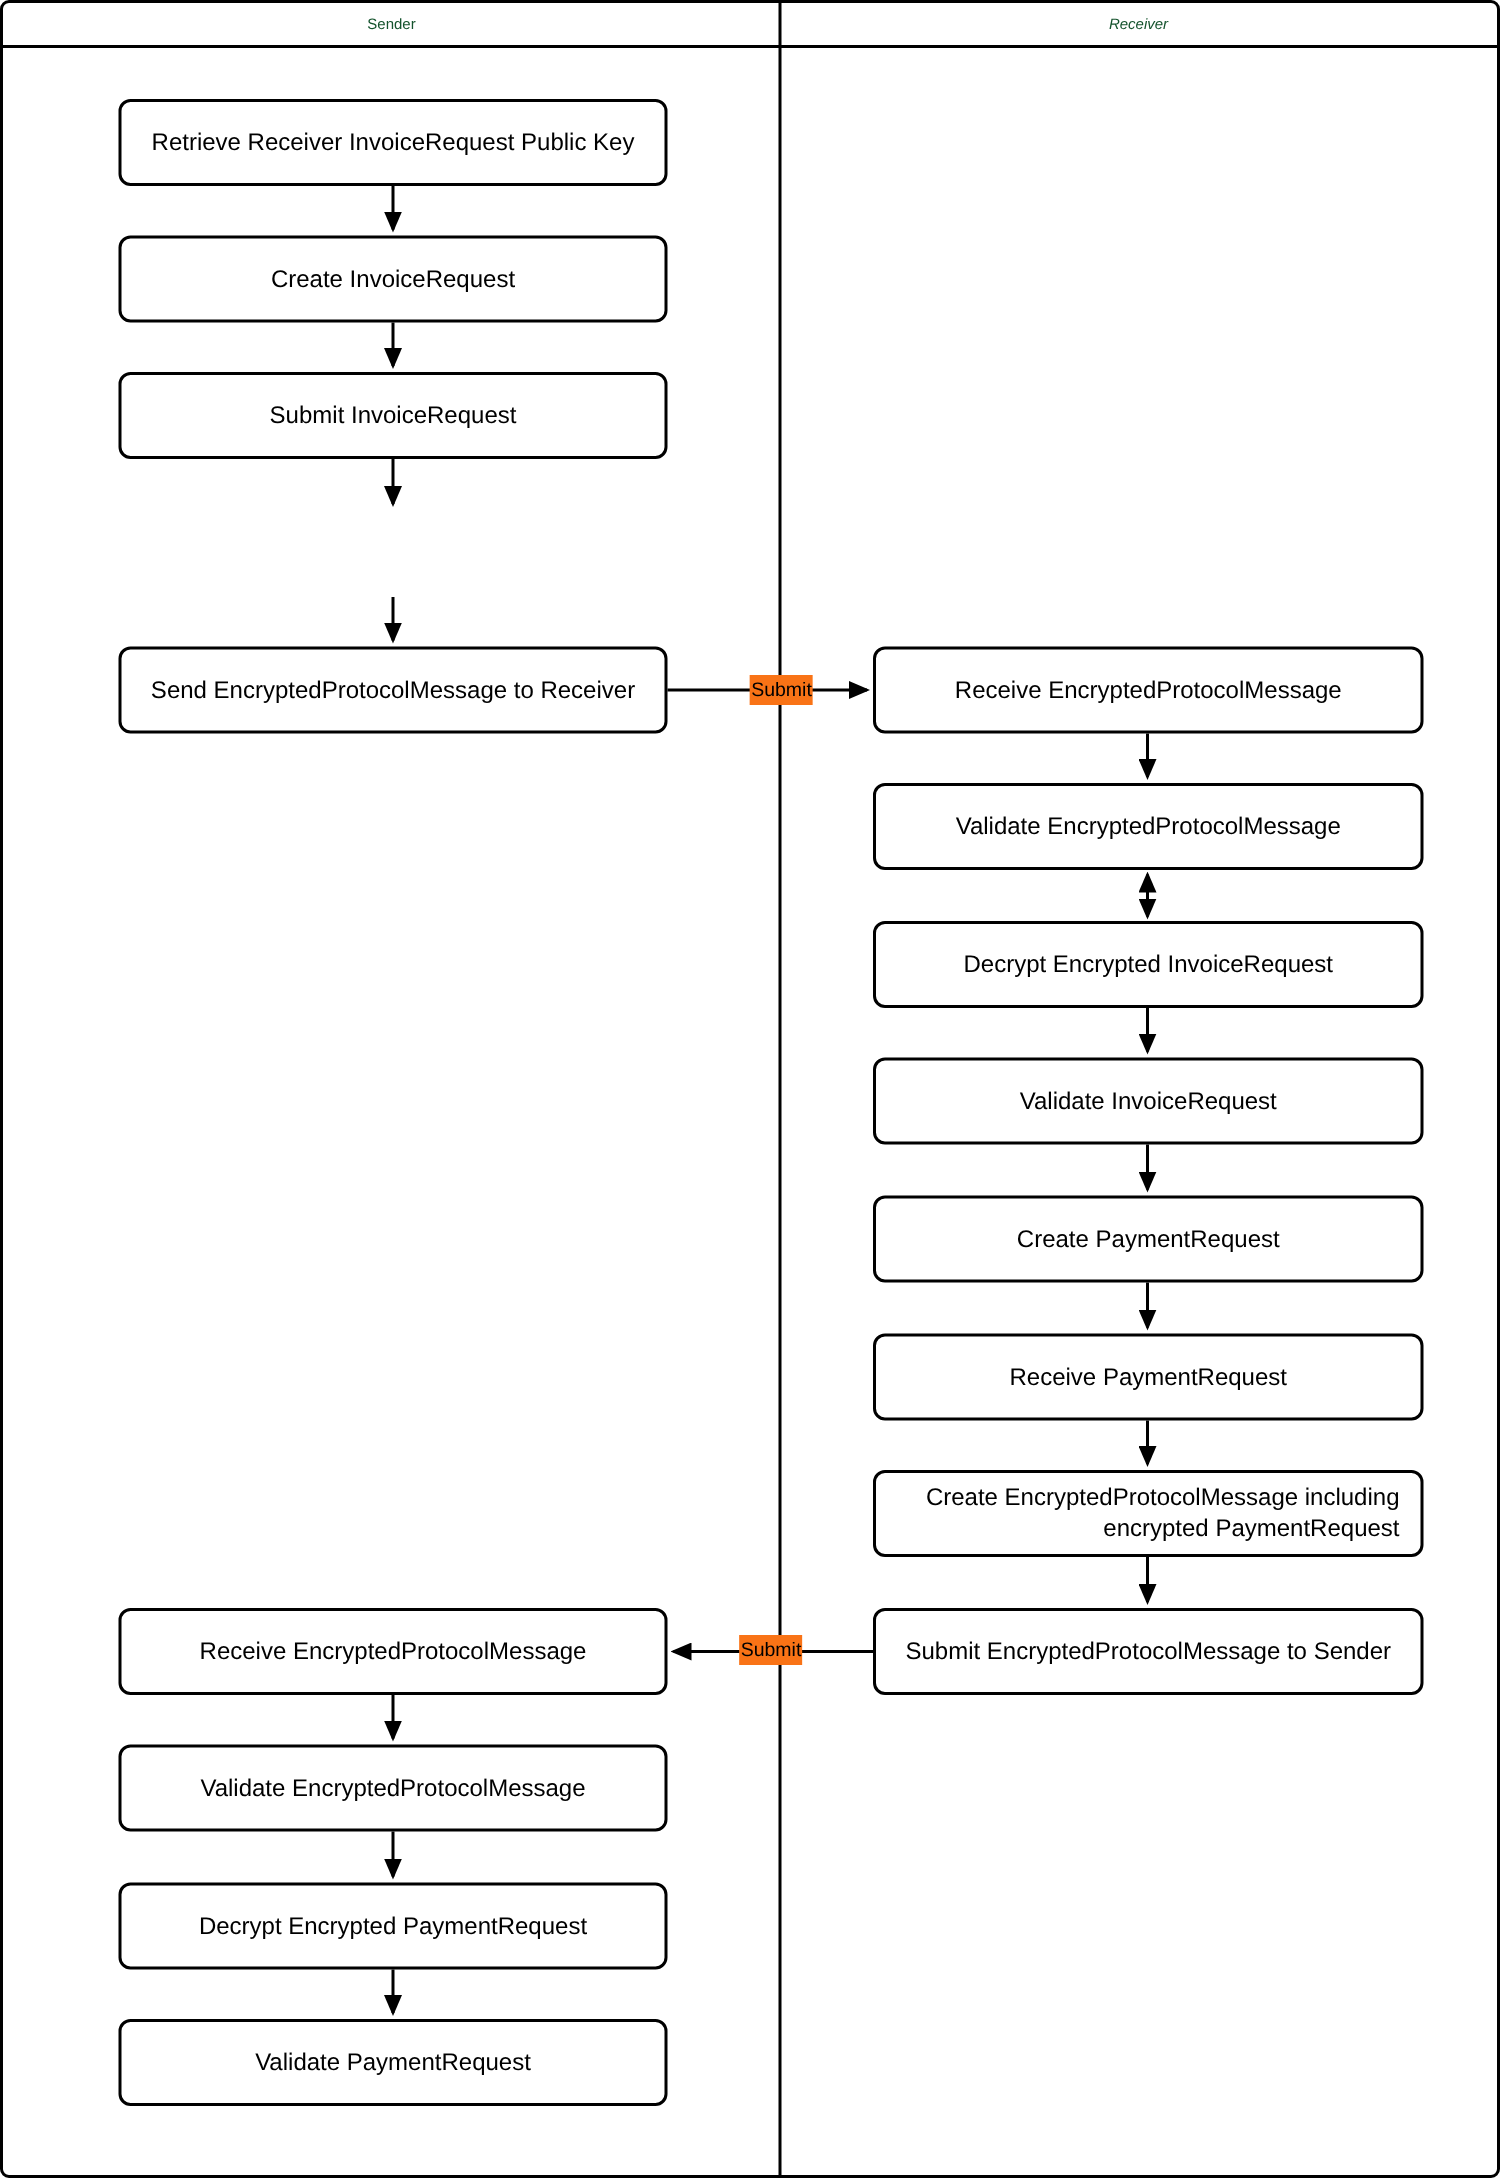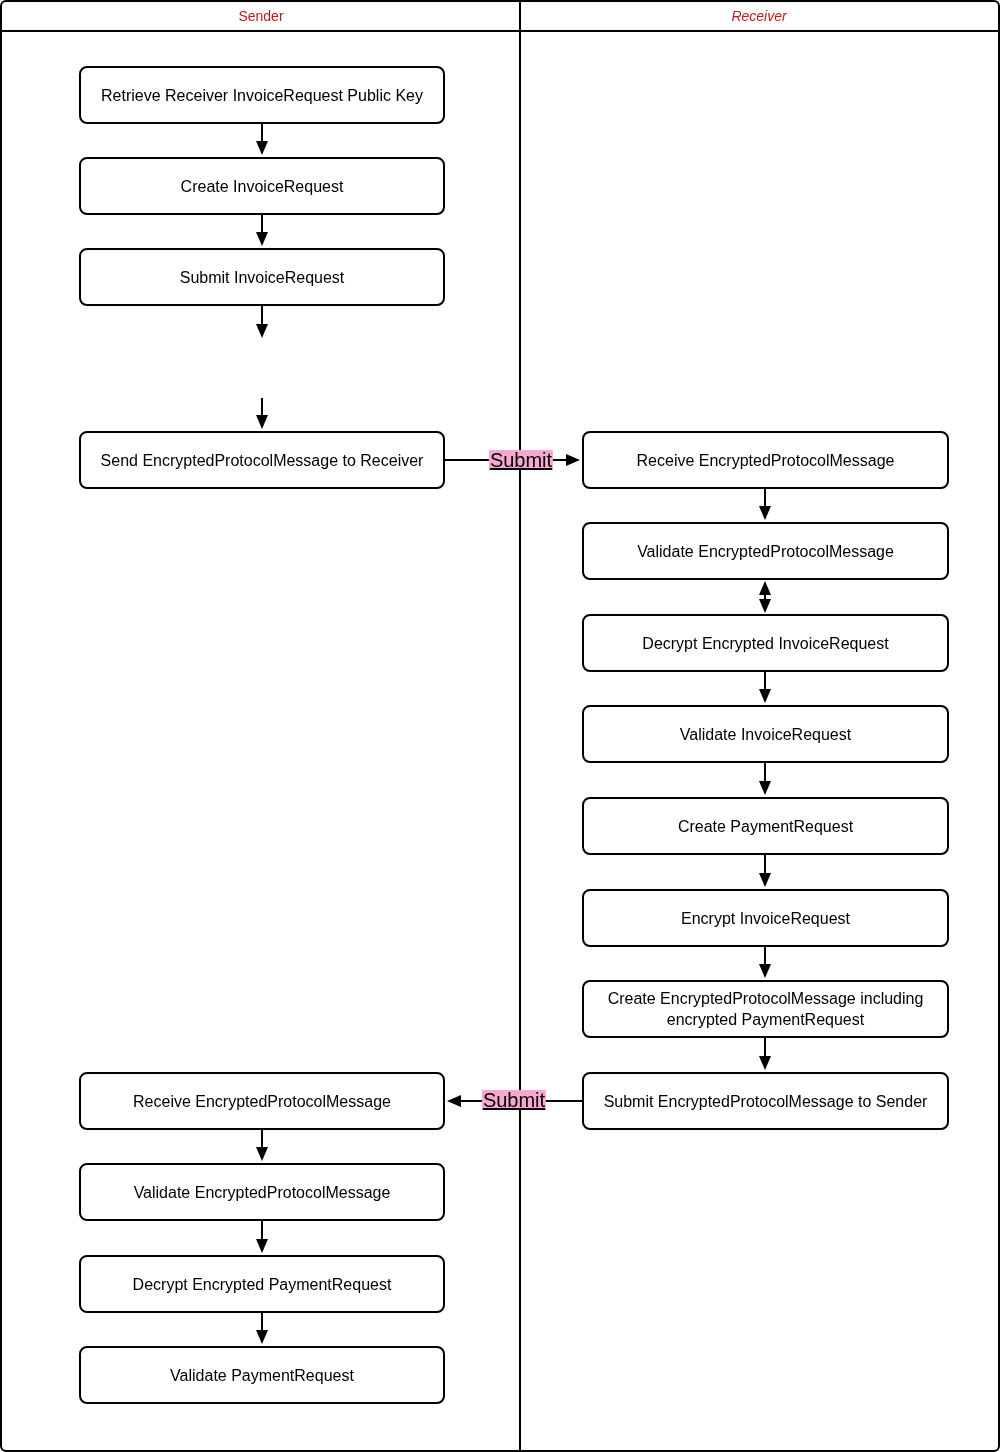--- a/index.html
+++ b/index.html
@@ -25,22 +25,22 @@
     height: 30px;
     display: flex;
     border-bottom: 2px solid #000000;
     box-sizing: border-box;
     z-index: 1;
   }
   .lane-header {
     display: flex;
     align-items: center;
     justify-content: center;
-    font-size: 14px;
-    color: #b91c1c;
+    font-size: 10px;
+    color: #14532d;
   }
   .lane-header.sender   { width: 518px; }
   .lane-header.receiver { flex: 1; font-style: italic; }
   .lane-divider {
     position: absolute;
     top: 0;
     bottom: 0;
     left: 517px;
     width: 2px;
     background: #000000;
@@ -53,38 +53,37 @@
   }
   .node {
     position: absolute;
     box-sizing: border-box;
     background: #ffffff;
     border: 2px solid #000000;
     border-radius: 8px;
     display: flex;
     align-items: center;
     justify-content: center;
-    text-align: center;
+    text-align: right;
     font-size: 16px;
     line-height: 21px;
     padding: 2px 14px;
     z-index: 3;
   }
   .node.sender   { left: 77px;  width: 366px; height: 58px; }
   .node.receiver { left: 580px; width: 367px; height: 58px; }
   .edge-label {
     position: absolute;
     transform: translate(-50%, -50%);
-    background: #f9a8d4;
-    font-size: 20px;
+    background: #f97316;
+    font-size: 13px;
     line-height: 18px;
     padding: 1px 1px;
     z-index: 4;
     white-space: nowrap;
-    text-decoration: underline;
   }
 </style>
 </head>
 <body>
 
 <div class="canvas">
 
   <div class="lane-header-row">
     <div class="lane-header sender">Sender</div>
     <div class="lane-header receiver">Receiver</div>
@@ -130,20 +129,20 @@
   <div class="node sender" style="top:1070px">Receive EncryptedProtocolMessage</div>
   <div class="node sender" style="top:1161px">Validate EncryptedProtocolMessage</div>
   <div class="node sender" style="top:1344px">Validate PaymentRequest</div>
   <div class="node sender" style="top:1253px">Decrypt Encrypted PaymentRequest</div>
 
   <div class="node receiver" style="top:429px">Receive EncryptedProtocolMessage</div>
   <div class="node receiver" style="top:520px">Validate EncryptedProtocolMessage</div>
   <div class="node receiver" style="top:703px">Validate InvoiceRequest</div>
   <div class="node receiver" style="top:612px">Decrypt Encrypted InvoiceRequest</div>
   <div class="node receiver" style="top:795px">Create PaymentRequest</div>
-  <div class="node receiver" style="top:887px">Encrypt InvoiceRequest</div>
+  <div class="node receiver" style="top:887px">Receive PaymentRequest</div>
   <div class="node receiver" style="top:978px">Create EncryptedProtocolMessage including encrypted PaymentRequest</div>
   <div class="node receiver" style="top:1070px">Submit EncryptedProtocolMessage to Sender</div>
 
   <span class="edge-label" style="left:519px; top:458px">Submit</span>
   <span class="edge-label" style="left:512px; top:1098px">Submit</span>
 
 </div>
 
 </body></html>

